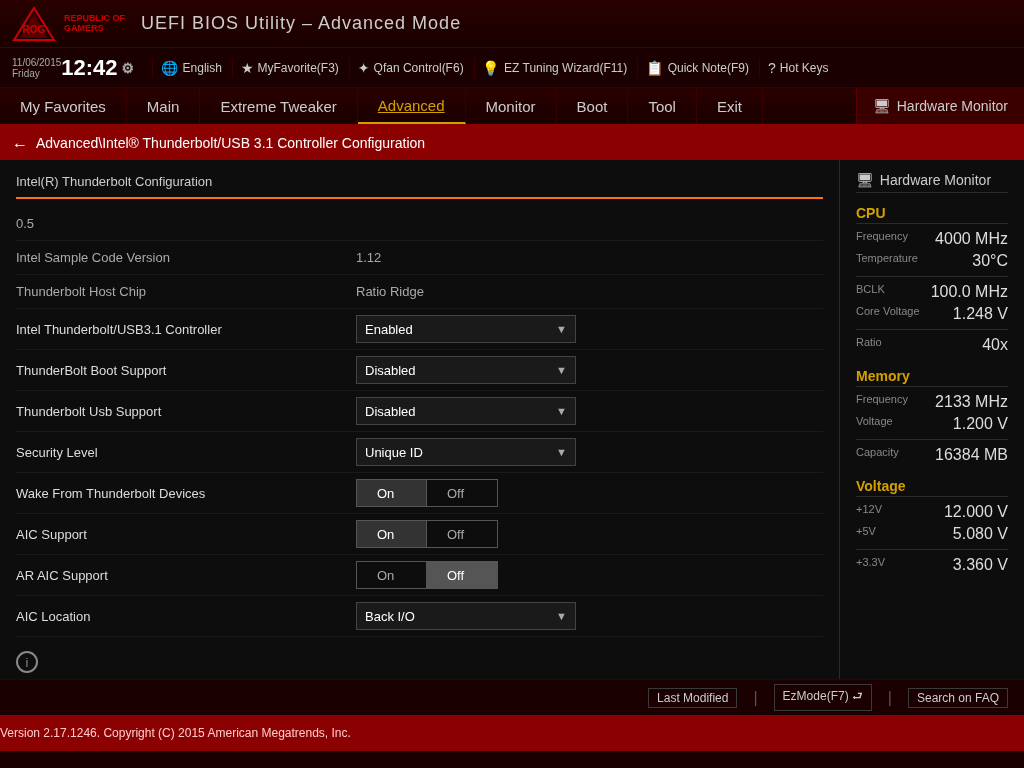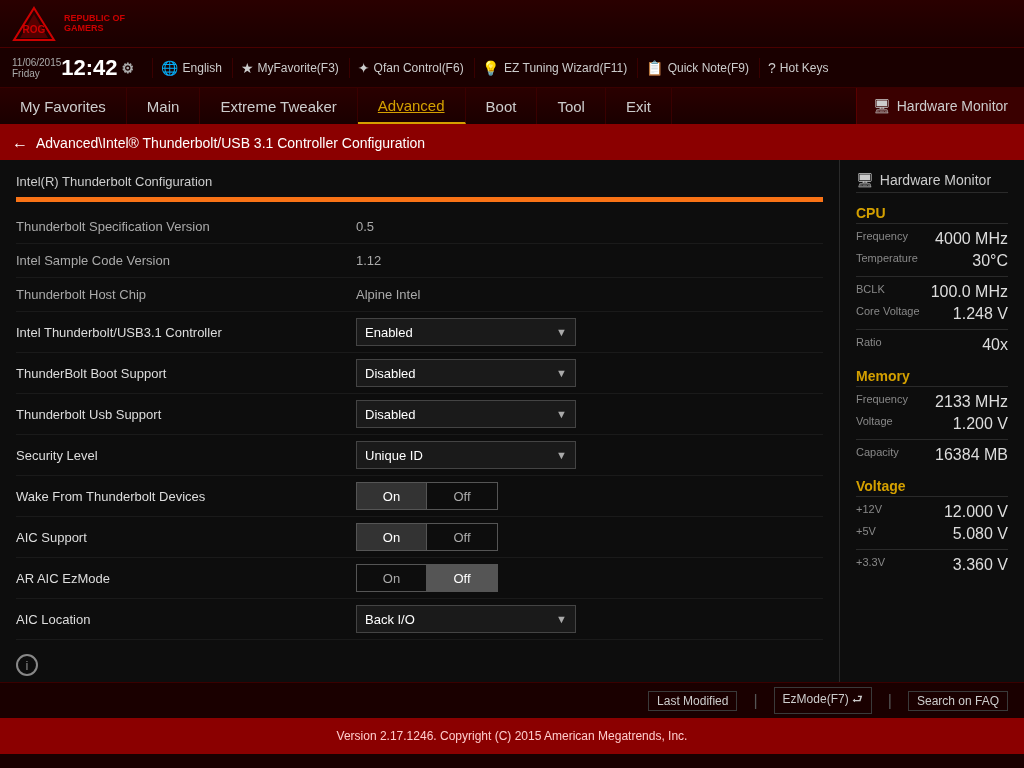--- a/index.html
+++ b/index.html
@@ -143,21 +143,21 @@
     .settings-panel {
       flex: 1;
       padding: 8px 16px;
       overflow-y: auto;
       background: #0d0d0d;
     }
     .settings-section-title {
       color: #ccc;
       font-size: 13px;
       padding: 6px 0 8px 0;
-      border-bottom: 5px solid #f97316;
+      border-bottom: 2px solid #f97316;
       margin-bottom: 8px;
     }
     .setting-row {
       display: flex;
       align-items: center;
       padding: 6px 0;
       border-bottom: 1px solid #1a1a1a;
       min-height: 34px;
     }
     .setting-label {
@@ -192,21 +192,21 @@
     .toggle-group {
       display: flex;
       border: 1px solid #555;
       height: 28px;
     }
     .toggle-btn {
       padding: 0 20px;
       font-size: 13px;
       display: flex;
       align-items: center;
-      justify-content: center;
+      justify-content: flex-start;
       cursor: pointer;
       min-width: 70px;
     }
     .toggle-btn.on-active {
       background: #333;
       color: #fff;
       border-right: 1px solid #555;
     }
     .toggle-btn.off-active {
       background: #555;
@@ -294,21 +294,20 @@
     .bottom-divider {
       color: #555;
     }
 
     
     .footer {
       height: 36px;
       background: #8b0000;
       display: flex;
       align-items: center;
-      justify-content: center;
       font-size: 12px;
       color: #ffcccc;
     }
 
     
     .info-area {
       padding: 6px 16px;
       background: #0d0d0d;
     }
     .info-icon {
@@ -342,20 +341,21 @@
     <svg class="logo-icon" viewBox="0 0 44 36">
       <polygon points="22,2 42,34 2,34" fill="none" stroke="#cc0000" stroke-width="2"></polygon>
       <polygon points="22,8 36,32 8,32" fill="#cc0000" opacity="0.3"></polygon>
       <text x="22" y="27" text-anchor="middle" fill="#cc0000" font-size="10" font-weight="bold">ROG</text>
     </svg>
     <div style="display:flex;flex-direction:column;line-height:1.1">
       <span style="font-size:9px;color:#cc0000;font-weight:bold">REPUBLIC OF</span>
       <span style="font-size:9px;color:#cc0000;font-weight:bold">GAMERS</span>
     </div>
   </div>
+  <span class="header-title">UEFI BIOS Utility – Advanced Mode</span>
 </div>
 
 <div class="toolbar">
   <div class="toolbar-datetime">
     <span class="toolbar-date">
       <span>11/06/2015</span><br>
       <span>Friday</span>
     </span>
     <div class="toolbar-time">
       <span>12:42</span>
@@ -395,20 +395,23 @@
   <div class="nav-item">
     <span>Main</span>
   </div>
   <div class="nav-item">
     <span>Extreme Tweaker</span>
   </div>
   <div class="nav-item active">
     <span>Advanced</span>
   </div>
   <div class="nav-item">
+    <span>Monitor</span>
+  </div>
+  <div class="nav-item">
     <span>Boot</span>
   </div>
   <div class="nav-item">
     <span>Tool</span>
   </div>
   <div class="nav-item">
     <span>Exit</span>
   </div>
   <div class="nav-hardware">
     <span>🖥</span>
@@ -420,32 +423,31 @@
   <span class="breadcrumb-back">←</span>
   <span>Advanced\Intel® Thunderbolt/USB 3.1 Controller Configuration</span>
 </div>
 
 <div class="main-row">
   <div class="left-panel">
     <div class="settings-panel">
       <div class="settings-section-title">Intel(R) Thunderbolt Configuration</div>
 
       <div class="setting-row">
-        <span class="setting-label indent">Thunderbolt Specification Version</span>
         <span class="setting-value">0.5</span>
       </div>
 
       <div class="setting-row">
         <span class="setting-label indent">Intel Sample Code Version</span>
         <span class="setting-value">1.12</span>
       </div>
 
       <div class="setting-row">
         <span class="setting-label indent">Thunderbolt Host Chip</span>
-        <span class="setting-value">Alpine Intel</span>
+        <span class="setting-value">Ratio Ridge</span>
       </div>
 
       <div class="setting-row">
         <span class="setting-label">Intel Thunderbolt/USB3.1 Controller</span>
         <div class="setting-dropdown">
           <span>Enabled</span>
           <span class="dropdown-arrow">▼</span>
         </div>
       </div>
 
@@ -491,21 +493,21 @@
           <div class="toggle-btn on-active">
             <span>On</span>
           </div>
           <div class="toggle-btn off-inactive">
             <span>Off</span>
           </div>
         </div>
       </div>
 
       <div class="setting-row">
-        <span class="setting-label">AR AIC EzMode</span>
+        <span class="setting-label">AR AIC Support</span>
         <div class="toggle-group">
           <div class="toggle-btn on-inactive">
             <span>On</span>
           </div>
           <div class="toggle-btn off-active">
             <span>Off</span>
           </div>
         </div>
       </div>
 

